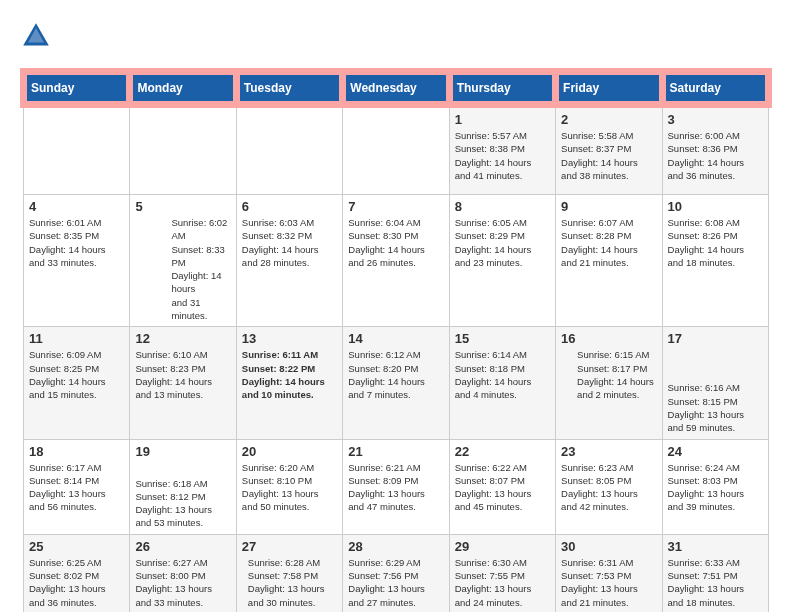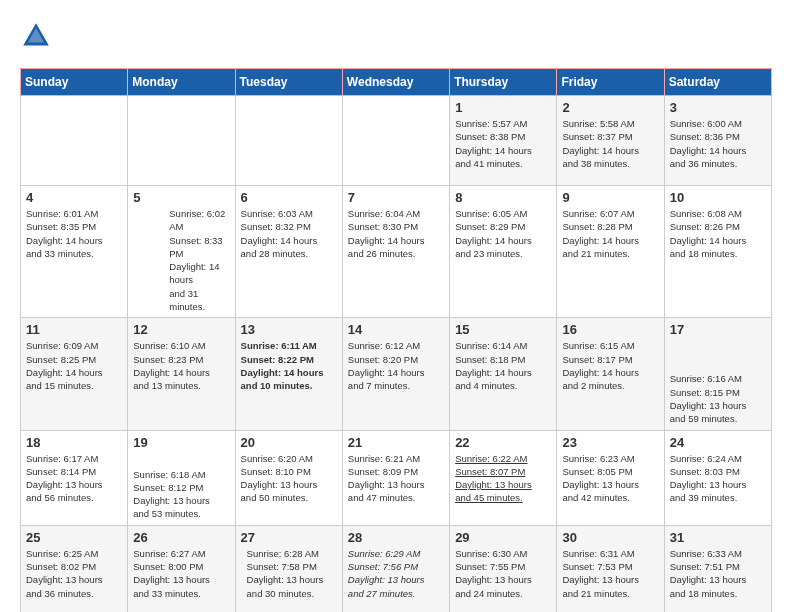--- a/index.html
+++ b/index.html
@@ -56,21 +56,21 @@
       width: 100%;
       border-collapse: collapse;
       table-layout: fixed;
     }
     thead th {
       background-color: #1a5fa8;
       color: #fff;
       font-size: 12px;
       padding: 6px 4px;
       text-align: left;
-      border: 1px solid #fca5a5;
+      border: 7px solid #fca5a5;
       margin-left: 20px;
     }
     tbody td {
       vertical-align: top;
       border: 1px solid #ccc;
       padding: 4px 5px;
       font-size: 10px;
       color: #333;
       background: #fff;
       height: 90px;
@@ -236,21 +236,21 @@
         </td>
         <td>
           <span class="day-num">15</span>
           <div class="day-info" style="white-space: pre-line;">Sunrise: 6:14 AM
 Sunset: 8:18 PM
 Daylight: 14 hours
 and 4 minutes.</div>
         </td>
         <td>
           <span class="day-num">16</span>
-          <div class="day-info" style="white-space: pre-line;">Sunrise: 6:15 AM
+          <div class="day-info" style="white-space: pre-line; margin-left: 16px;">Sunrise: 6:15 AM
 Sunset: 8:17 PM
 Daylight: 14 hours
 and 2 minutes.</div>
         </td>
         <td>
           <span class="day-num">17</span>
           <div class="day-info" style="white-space: pre-line; margin-top: 35px;">Sunrise: 6:16 AM
 Sunset: 8:15 PM
 Daylight: 13 hours
 and 59 minutes.</div>
@@ -280,21 +280,21 @@
         </td>
         <td>
           <span class="day-num">21</span>
           <div class="day-info" style="white-space: pre-line;">Sunrise: 6:21 AM
 Sunset: 8:09 PM
 Daylight: 13 hours
 and 47 minutes.</div>
         </td>
         <td>
           <span class="day-num">22</span>
-          <div class="day-info" style="white-space: pre-line; text-decoration: underline;">Sunrise: 6:22 AM
+          <div class="day-info" style="white-space: pre-line;">Sunrise: 6:22 AM
 Sunset: 8:07 PM
 Daylight: 13 hours
 and 45 minutes.</div>
         </td>
         <td>
           <span class="day-num">23</span>
           <div class="day-info" style="white-space: pre-line;">Sunrise: 6:23 AM
 Sunset: 8:05 PM
 Daylight: 13 hours
 and 42 minutes.</div>
@@ -324,21 +324,21 @@
         </td>
         <td>
           <span class="day-num">27</span>
           <div class="day-info" style="white-space: pre-line; margin-left: 6px;">Sunrise: 6:28 AM
 Sunset: 7:58 PM
 Daylight: 13 hours
 and 30 minutes.</div>
         </td>
         <td>
           <span class="day-num">28</span>
-          <div class="day-info" style="white-space: pre-line; font-style: italic;">Sunrise: 6:29 AM
+          <div class="day-info" style="white-space: pre-line;">Sunrise: 6:29 AM
 Sunset: 7:56 PM
 Daylight: 13 hours
 and 27 minutes.</div>
         </td>
         <td>
           <span class="day-num">29</span>
           <div class="day-info" style="white-space: pre-line;">Sunrise: 6:30 AM
 Sunset: 7:55 PM
 Daylight: 13 hours
 and 24 minutes.</div>

